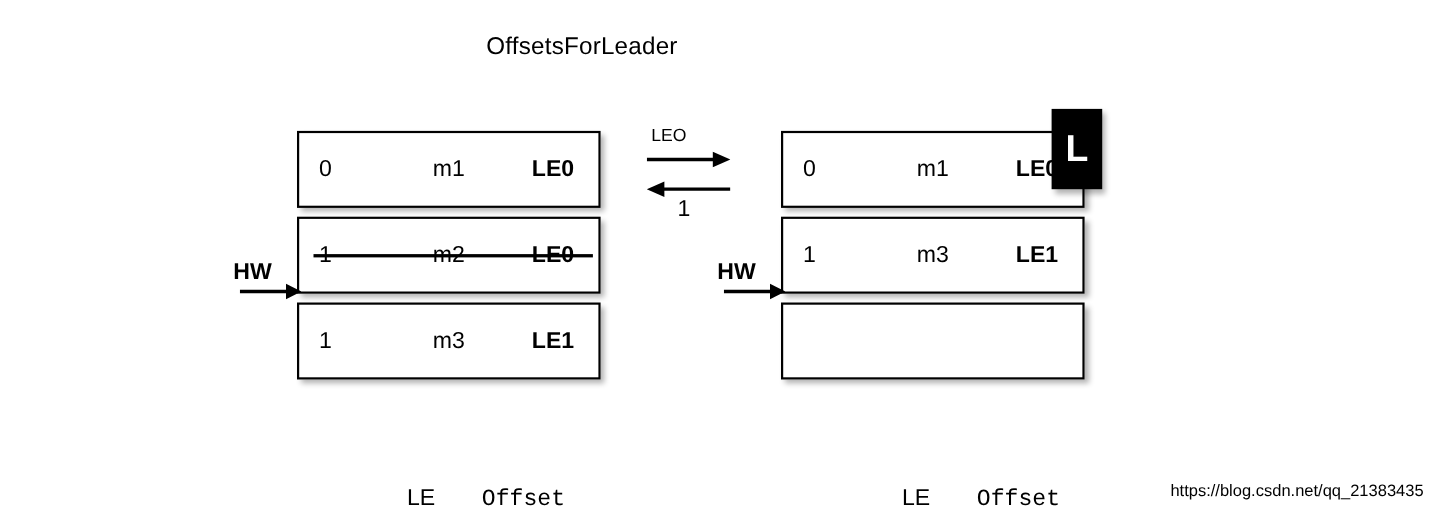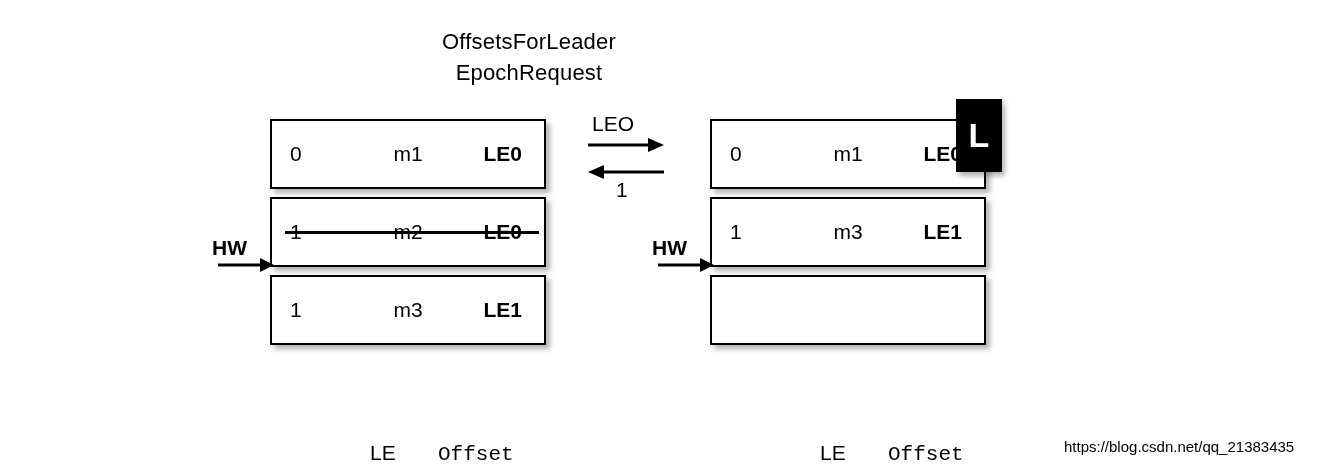--- a/index.html
+++ b/index.html
@@ -109,21 +109,21 @@
     white-space: pre;
     font-weight: bold;
   }
   #hw-label-a { left: 212px; top: 236px; }
   #hw-label-b { left: 652px; top: 236px; }
   .hw-arrow { height: 18px; }
   #hw-arrow-a { left: 218px; top: 256px; width: 56px; }
   #hw-arrow-b { left: 658px; top: 256px; width: 56px; }
 
   
-  #arrow-leo-label { left: 592px; top: 112px; font-size: 21px; line-height: 24px; }
+  #arrow-leo-label { left: 592px; top: 112px; font-size: 16px; line-height: 24px; }
   #arrow-leo       { left: 588px; top: 136px; width: 76px; height: 18px; }
   #arrow-one       { left: 588px; top: 163px; width: 76px; height: 18px; }
   #arrow-one-label { left: 616px; top: 178px; font-size: 21px; line-height: 24px; }
 
   
   .epoch-table {
     font-size: 21px;
     line-height: 28px;
     white-space: pre;
   }
@@ -142,21 +142,20 @@
     white-space: nowrap;
   }
 </style>
 </head>
 <body>
 
 <div id="canvas">
 
   <div class="abs title-block">
     <span class="title-line">OffsetsForLeader</span>
-    <span class="title-line">EpochRequest</span>
   </div>
 
 
   <div class="abs log-box" id="box-a-r1">
     <div class="log-row">
       <span class="cell cell-offset">0</span>
       <span class="cell cell-msg">m1</span>
       <span class="cell cell-le">LE0</span>
     </div>
   </div>

